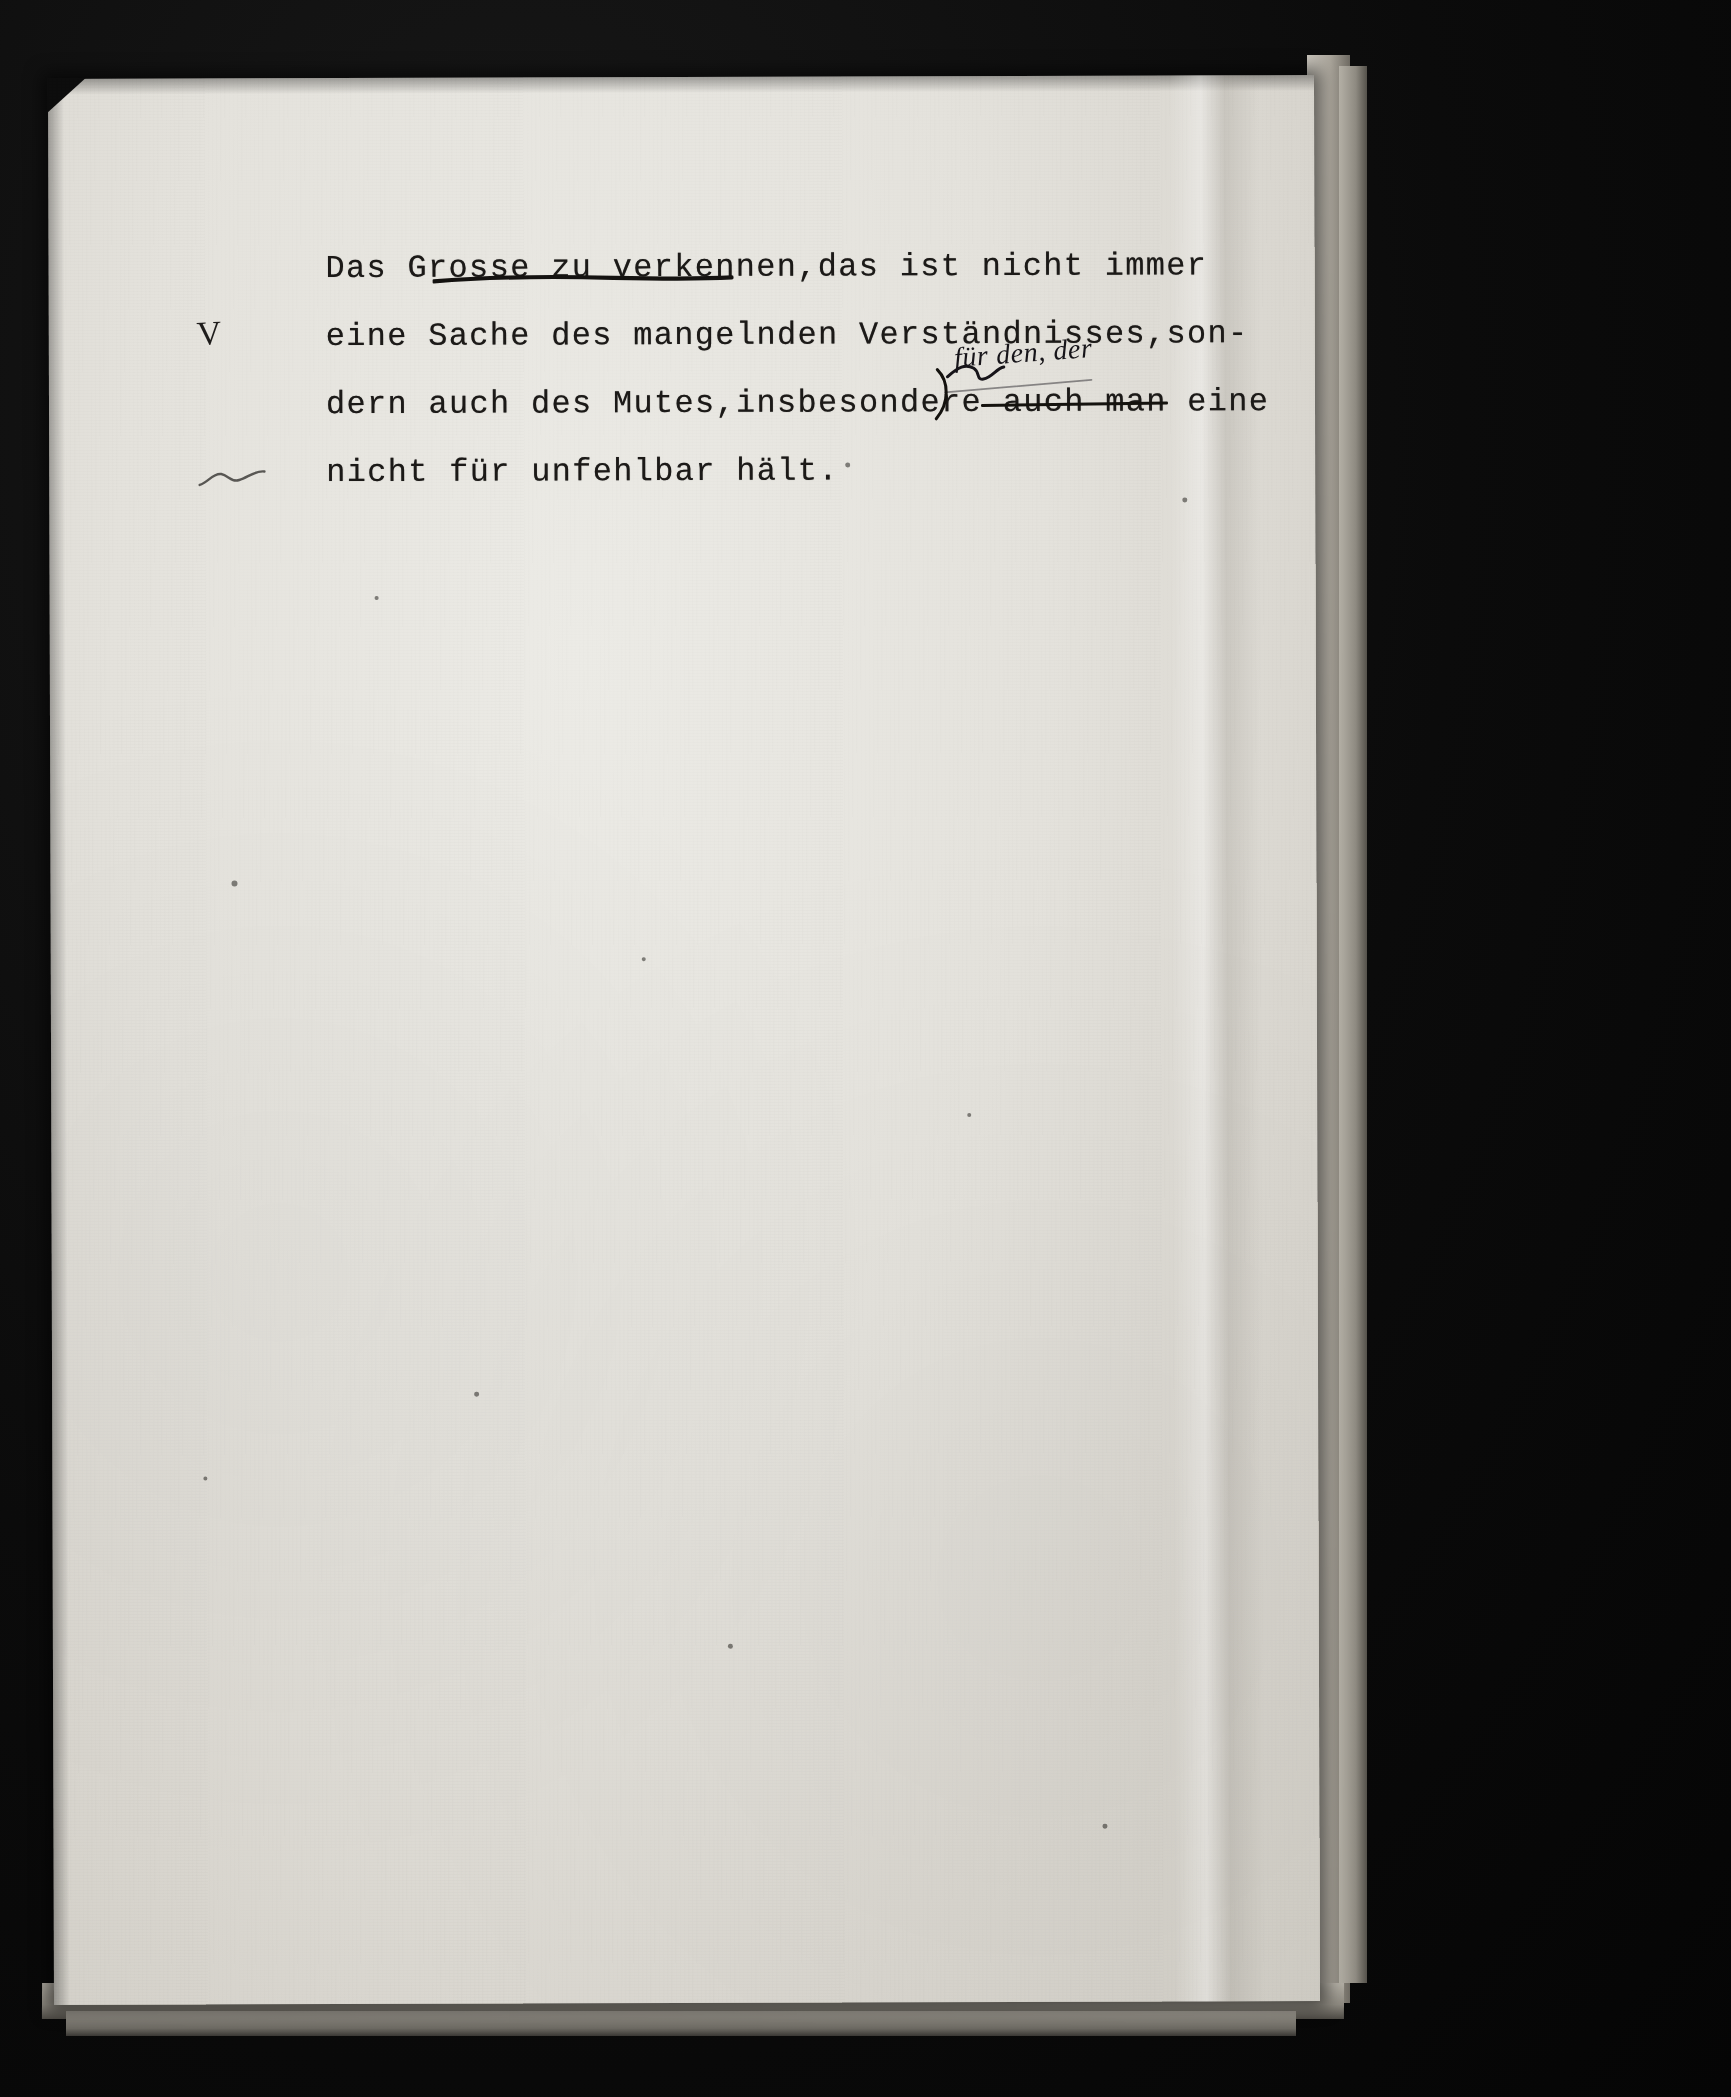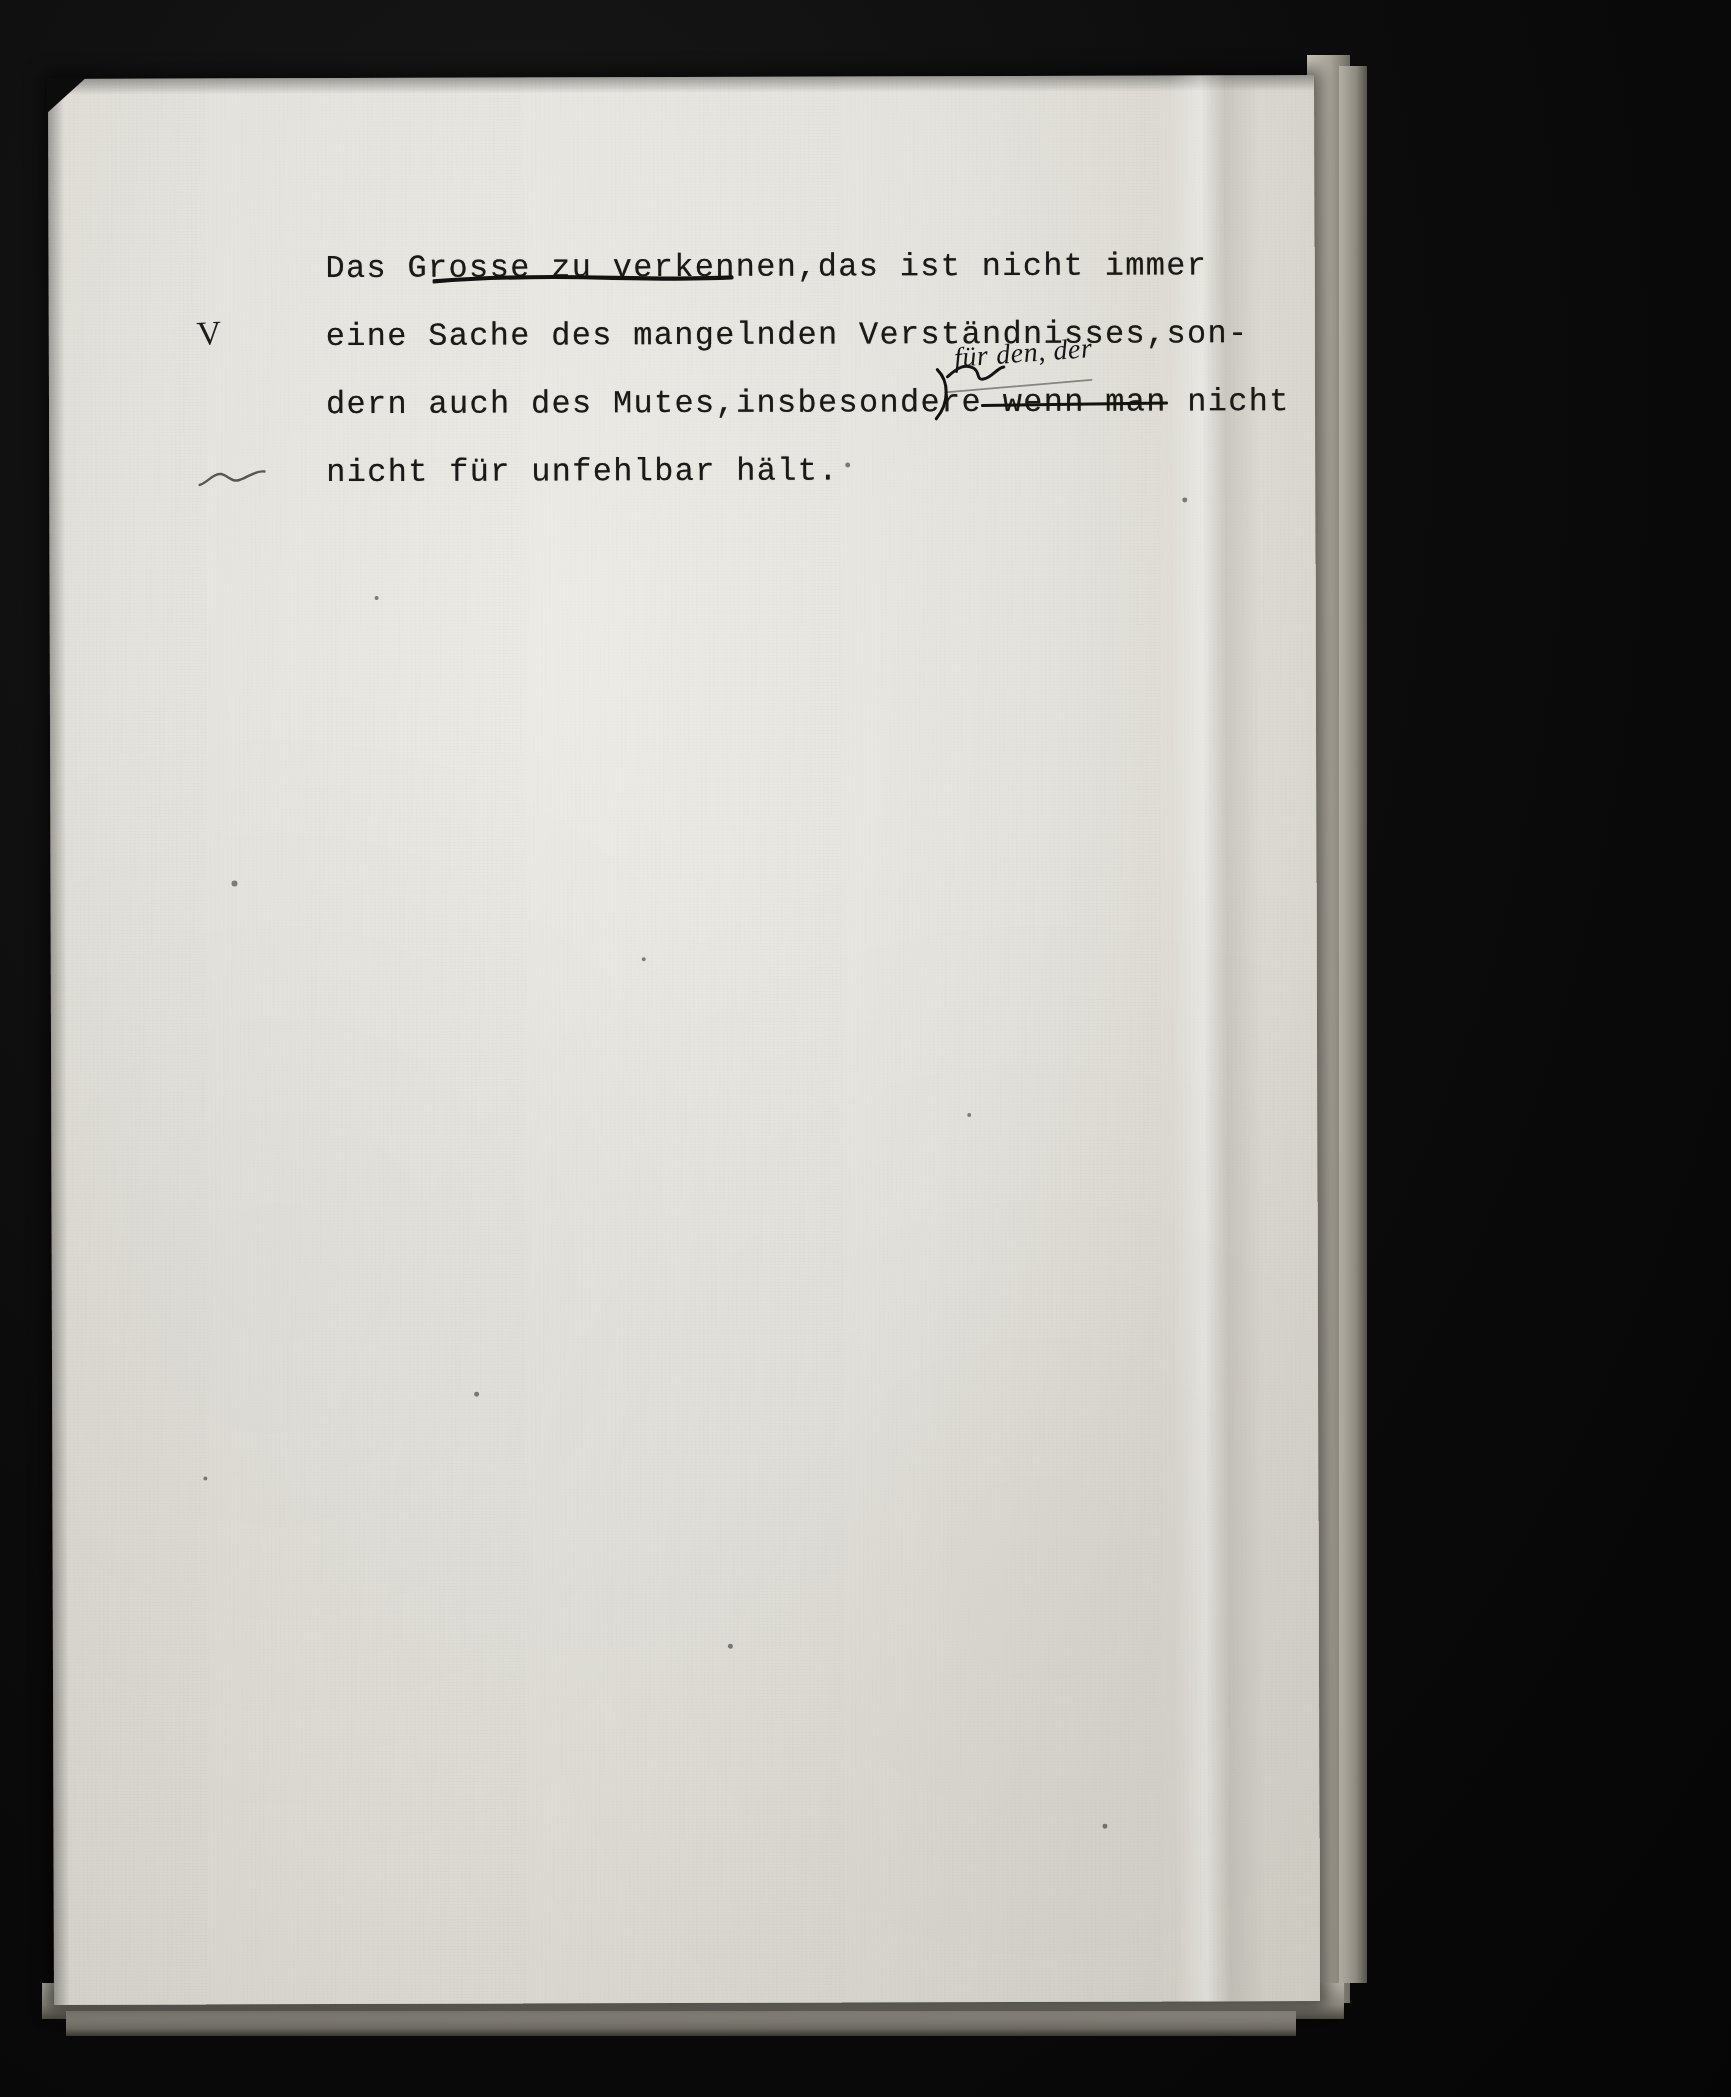--- a/index.html
+++ b/index.html
@@ -243,21 +243,21 @@
   <svg id="margin-squiggle" viewBox="0 0 180 50">
     <path d="M4,34 C18,30 26,14 40,16 C52,18 56,30 70,26 C84,22 96,10 112,12" fill="none" stroke="#2a2826" stroke-width="4" stroke-linecap="round" opacity="0.75"></path>
   </svg>
 
   <div id="typed-text-block">
 
     <div class="typed-line">Das Grosse zu verkennen,das ist nicht immer</div>
 
     <div class="typed-line">eine Sache des mangelnden Verständnisses,son-</div>
 
-    <div class="typed-line"><span>dern auch des Mutes,insbesondere</span><span class="struck"> wenn man</span><span> nicht</span></div>
+    <div class="typed-line"><span>dern auch des Mutes,insbesondere</span><span class="struck"> auch man</span><span> eine</span></div>
 
     <div class="typed-line">nicht für unfehlbar hält.</div>
 
     <svg id="hand-underline" viewBox="0 0 500 16" preserveAspectRatio="none">
       <path d="M2,11 C90,4 200,3 300,6 C380,8 440,9 497,6" fill="none" stroke="#151311" stroke-width="7" stroke-linecap="round"></path>
     </svg>
 
     <div id="hand-insertion">
       <svg viewBox="0 0 420 110" style="position:absolute;left:0;top:0;width:253px;height:66px;">
         <path d="M10,66 C28,50 40,44 54,52 C64,58 58,72 70,70 C84,68 92,52 104,50" fill="none" stroke="#17151a" stroke-width="5" stroke-linecap="round"></path>

